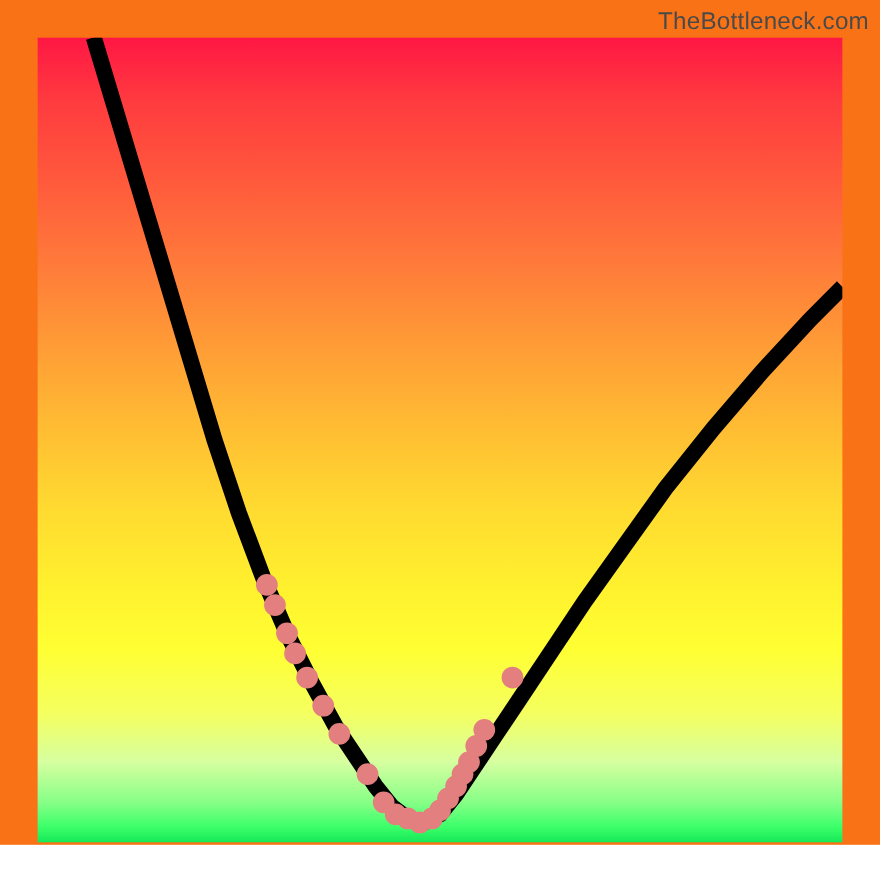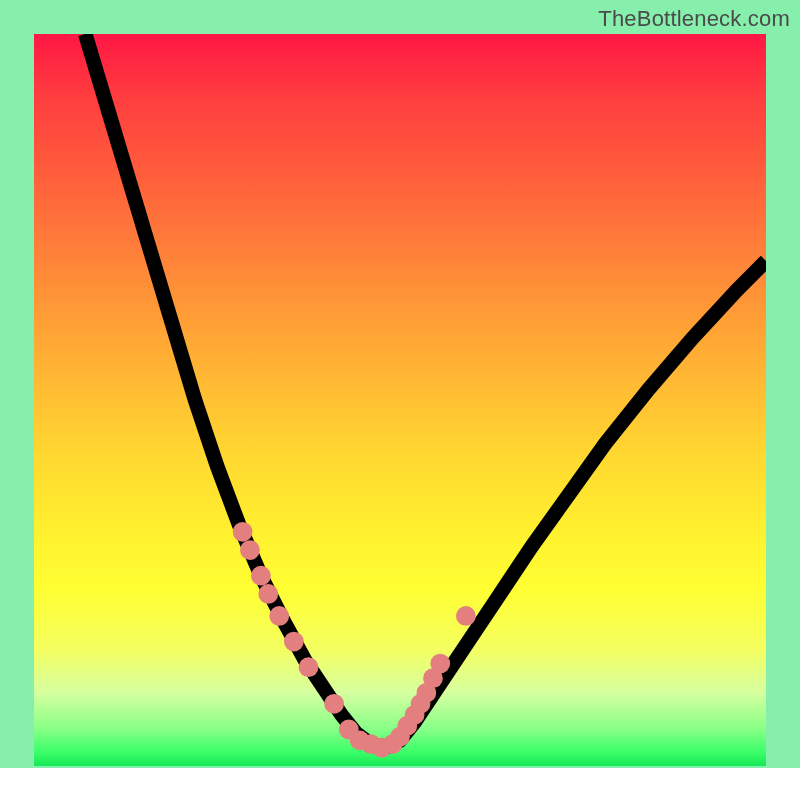--- a/index.html
+++ b/index.html
@@ -7,21 +7,21 @@
     padding: 0;
     width: 800px;
     height: 800px;
     overflow: hidden;
     font-family: Arial, sans-serif;
   }
   .wrap {
     position: relative;
     width: 800px;
     height: 768px;
-    background: #86efac;
+    background: #f97316;
   }
   .plot-area {
     position: absolute;
     left: 34px;
     top: 34px;
     width: 732px;
     height: 732px;
     overflow: hidden;
   }
   .gradient-bg {

